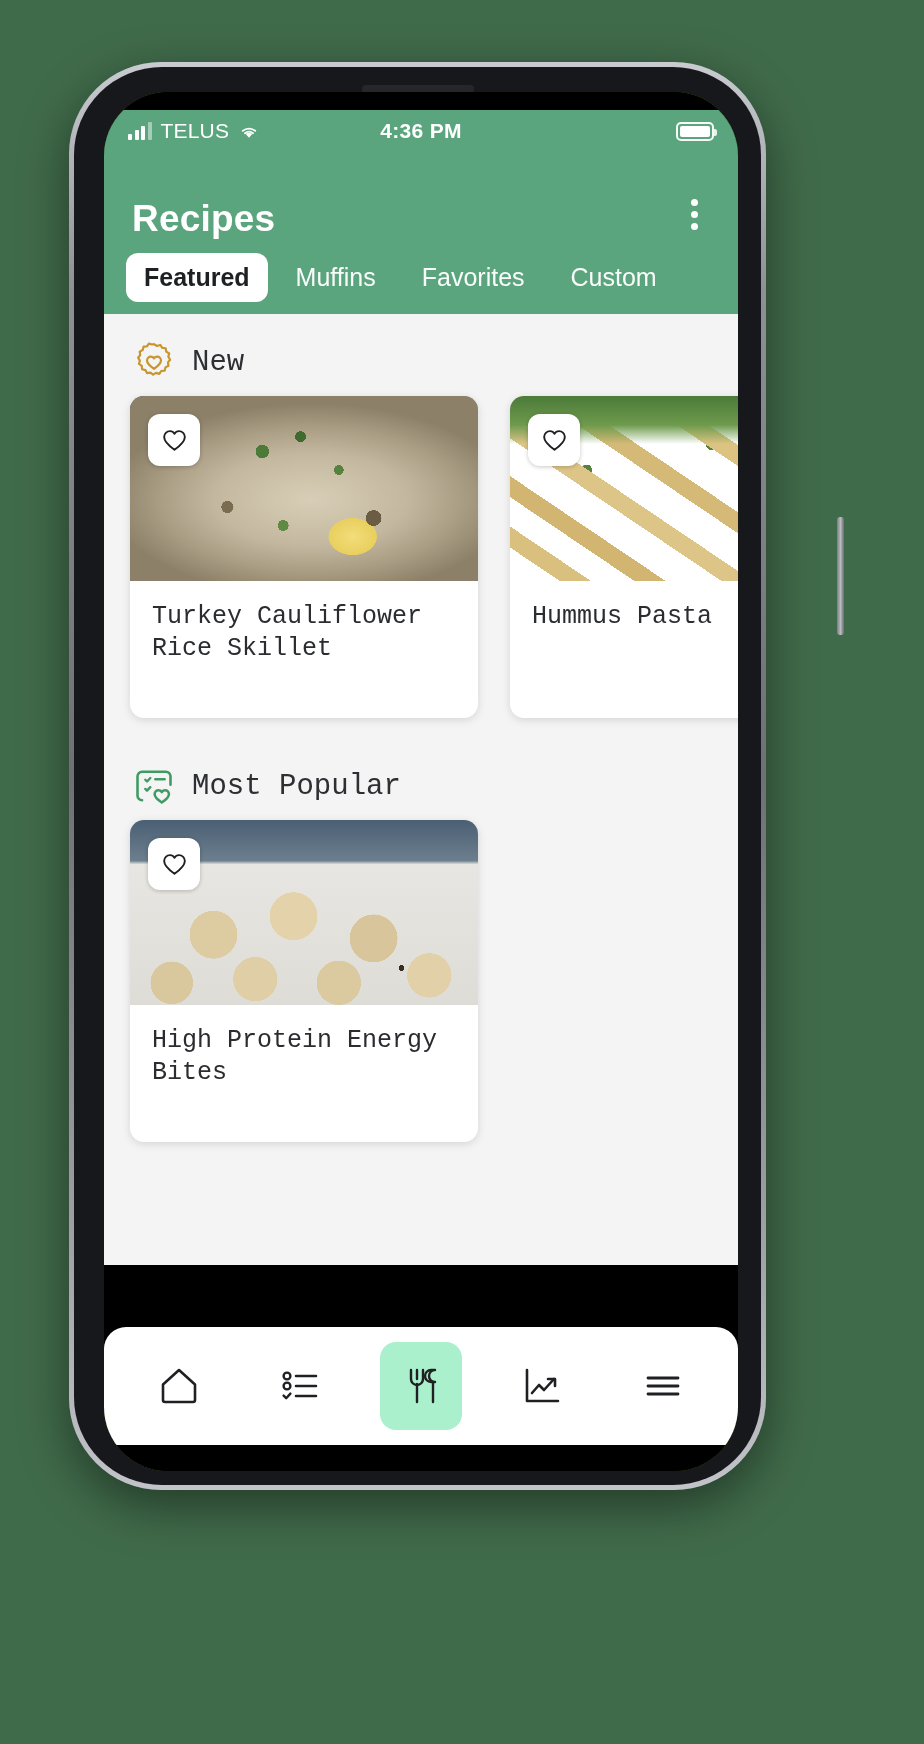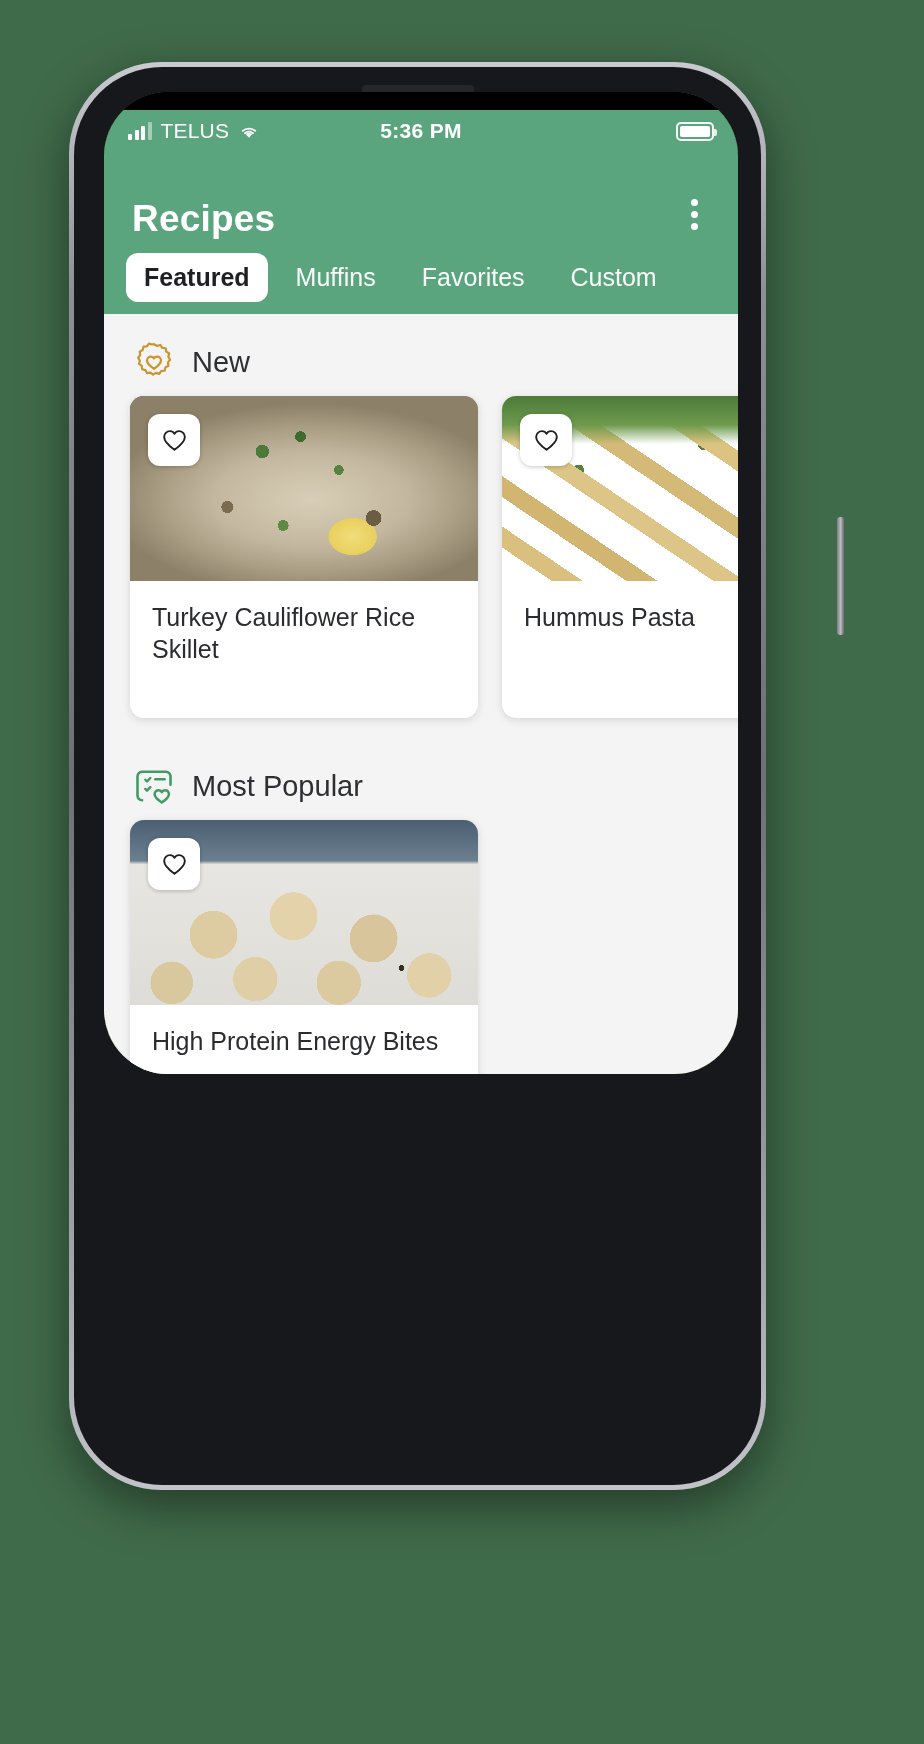--- a/index.html
+++ b/index.html
@@ -19,21 +19,21 @@
     background: linear-gradient(180deg,#c9cbd0 0%, #8e9096 16%, #6e7076 50%, #9ea0a6 82%, #c2c4c9 100%);
     box-shadow: 0 16px 50px rgba(0,0,0,.45);
   }
   .phone-frame-inner {
     position: absolute; left: 5px; top: 5px; right: 5px; bottom: 5px;
     border-radius: 88px;
     background: #17181b;
   }
   .phone-screen {
     position: absolute; left: 30px; top: 25px;
-    width: 634px; height: 982px;
+    width: 634px; height: 1379px;
     border-radius: 64px;
     background: #84cc16;
     overflow: hidden;
   }
   
   .btn-side { position: absolute; background: linear-gradient(90deg,#6a6c72,#b9bbc0,#7a7c82); border-radius: 3px; }
   .btn-silent { left: 64px; top: 340px; width: 7px; height: 50px; }
   .btn-volup  { left: 64px; top: 430px; width: 7px; height: 88px; }
   .btn-voldn  { left: 64px; top: 540px; width: 7px; height: 88px; }
   .btn-power  { left: 763px; top: 450px; width: 7px; height: 118px;
@@ -100,27 +100,27 @@
   }
   .tab {
     font-size: 25px; color: rgba(255,255,255,.97);
     padding: 10px 18px; border-radius: 12px; white-space: nowrap;
     cursor: pointer;
   }
   .tab.active { background:#fff; color:#1f2023; font-weight: 600; }
 
   
   .content {
-    background: #f4f4f4; height: 951px; overflow: hidden; position: relative;
+    background: #f4f4f4; height: 951px; overflow: hidden; position: relative; font-family: Liberation Mono, monospace;
   }
   .section-head { display:flex; align-items:center; gap:16px; padding: 26px 28px 12px 28px; }
   .section-title { font-size: 29px; color:#2e2f33; }
   .badge-icon { width: 44px; height: 44px; flex: none; }
 
-  .row-scroll { display:flex; gap: 24px; padding: 0 26px; }
+  .row-scroll { display:flex; gap: 32px; padding: 0 26px; }
   .card {
     width: 348px; flex: none; background:#fff; border-radius: 14px;
     box-shadow: 0 2px 8px rgba(0,0,0,.13); overflow: hidden;
     display:flex; flex-direction: column; cursor: pointer;
   }
   .card.tall { height: 322px; }
   .card-img { height: 185px; position: relative; overflow: hidden; }
   .card-title { padding: 20px 22px; font-size: 25px; line-height: 1.28; color:#2b2c30; }
   .fav-btn {
     position:absolute; left: 18px; top: 18px; width: 52px; height: 52px;
@@ -244,21 +244,21 @@
                   <i></i>
                   <i></i>
               </span>
               <span class="carrier">TELUS</span>
               <svg class="wifi" viewBox="0 0 24 20">
                 <path d="M12 17.4 L8.2 12.9 a6 6 0 0 1 7.6 0 Z" fill="#fff"></path>
                 <path d="M4.6 9.2 a11.5 11.5 0 0 1 14.8 0" stroke="#fff" stroke-width="2.1" fill="none" stroke-linecap="round"></path>
                 <path d="M7.2 12.1 a7.6 7.6 0 0 1 9.6 0" stroke="#fff" stroke-width="2.1" fill="none" stroke-linecap="round"></path>
               </svg>
             </div>
-            <div class="status-time">5:36 PM</div>
+            <div class="status-time">4:36 PM</div>
             <div class="status-right">
               <span class="battery">
                   <span></span>
                 </span>
             </div>
           </div>
 
           <div class="appbar">
             <div class="app-title">Recipes</div>
             <div class="kebab">

